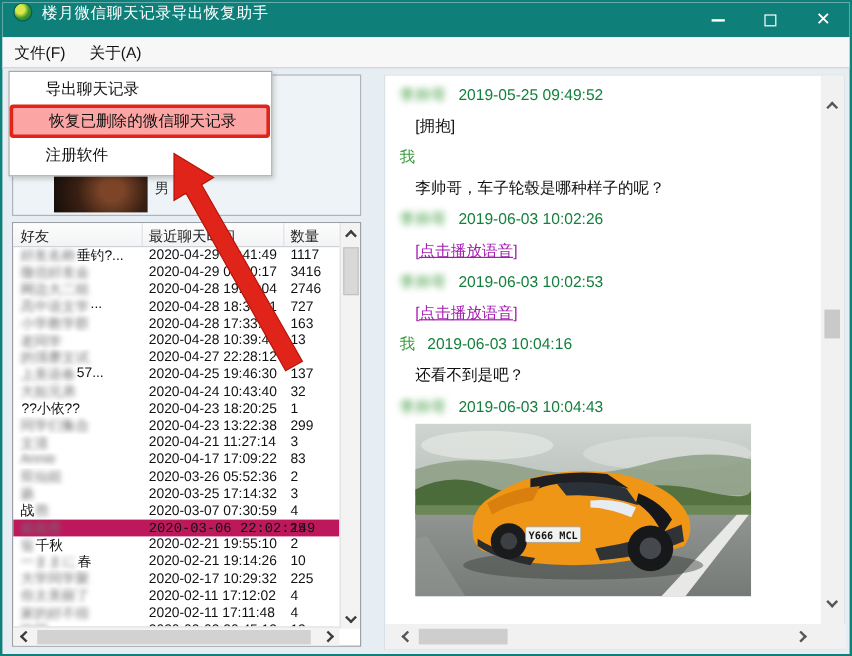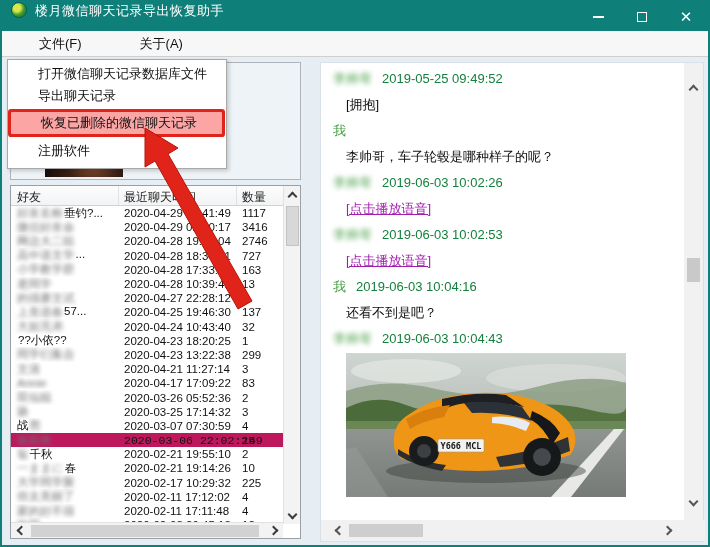--- a/index.html
+++ b/index.html
@@ -20,21 +20,21 @@
   .tb-btn { width:44px; height:100%; display:flex; align-items:center; justify-content:center;
     color:#fff; font-size:13px; cursor:default; }
   .glyph-min { width:11px; height:0; border-top:2px solid #fff; display:inline-block; }
   .glyph-max { width:10px; height:10px; border:1.5px solid #fff; display:inline-block; }
   .glyph-close { font-size:15px; line-height:1; }
 
   
   .menubar { position:absolute; left:0; top:29px; width:706px; height:26px;
     background:#f7f7f7; border-bottom:1px solid #cfcfcf; display:flex; align-items:center;
     font-size:13px; color:#111; }
-  .menubar-item { padding:4px 21px;margin-left:16px; }
+  .menubar-item { padding:4px 10px; }
 
   
   .profile-box { position:absolute; left:8px; top:60px; width:291px; height:118px;
     border:1px solid #aeb4ba; background:#eef3f7; }
   .profile-photo { position:absolute; left:34px; top:83px; width:78px; height:31px;
     background:radial-gradient(circle at 62% 40%, #7c4528 0 18%, #3a2014 55%, #140d09 100%);
     filter:blur(0.5px); }
   .profile-frag { position:absolute; left:118px; top:86px; font-size:12px; color:#333; }
 
   
@@ -448,21 +448,20 @@
           <span class="chev gray left"></span>
         </span>
       <span class="thumb"></span>
       <span class="sb-btn" style="right:30px;top:0;width:16px;height:21px;">
           <span class="chev gray right"></span>
         </span>
     </div>
   </div>
 
   <div class="dropdown" id="dropdown">
-      <div class="menu-item">打开微信聊天记录数据库文件</div>
       <div class="menu-item">导出聊天记录</div>
       <div class="menu-item hl">恢复已删除的微信聊天记录</div>
       <div class="menu-item">注册软件</div>
     </div>
 
   <svg class="arrow-svg" width="710" height="547" viewBox="0 0 710 547">
     <polygon points="143,126 176,146 166,152 250,299 236,307 153,159 143,165" fill="#e0241a" stroke="#b51408" stroke-width="1"></polygon>
   </svg>
 
 </div>

